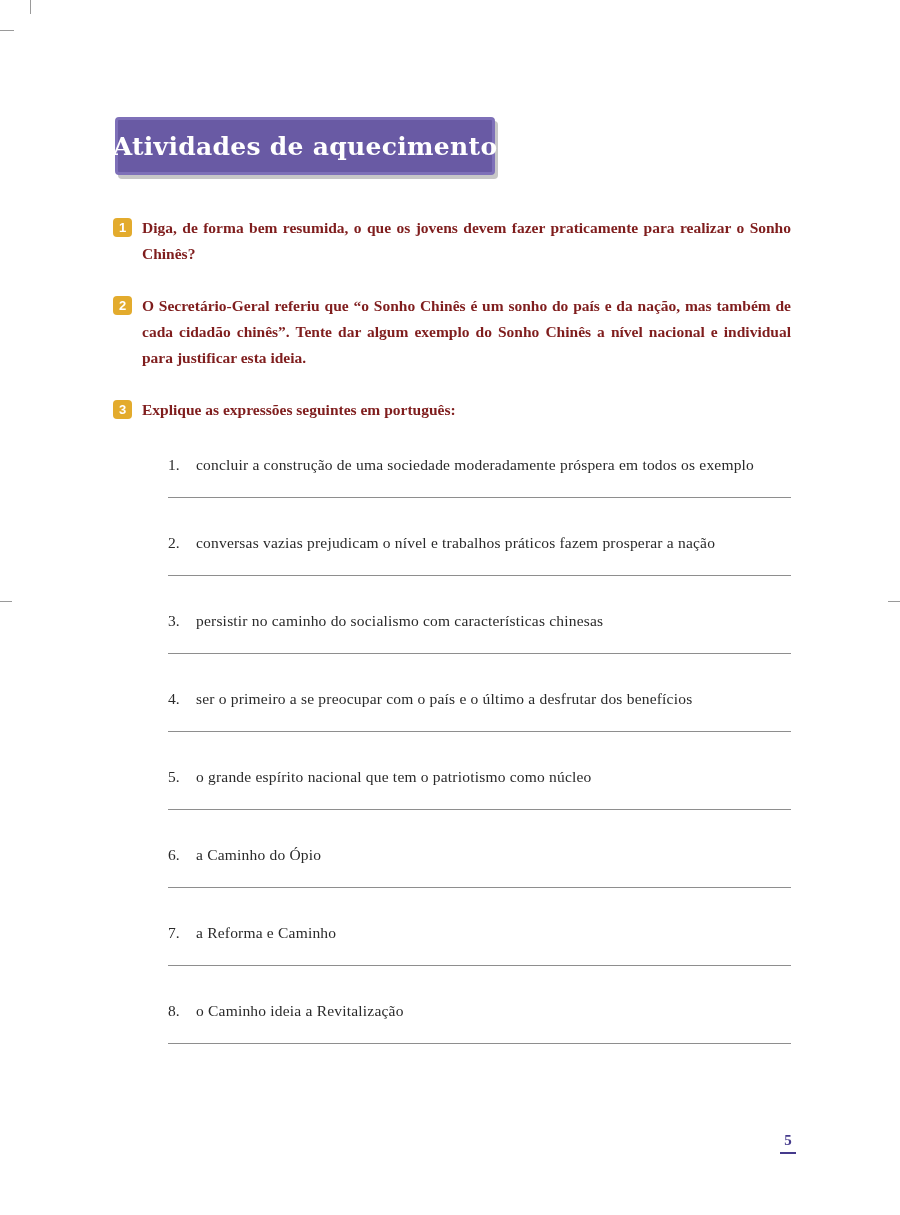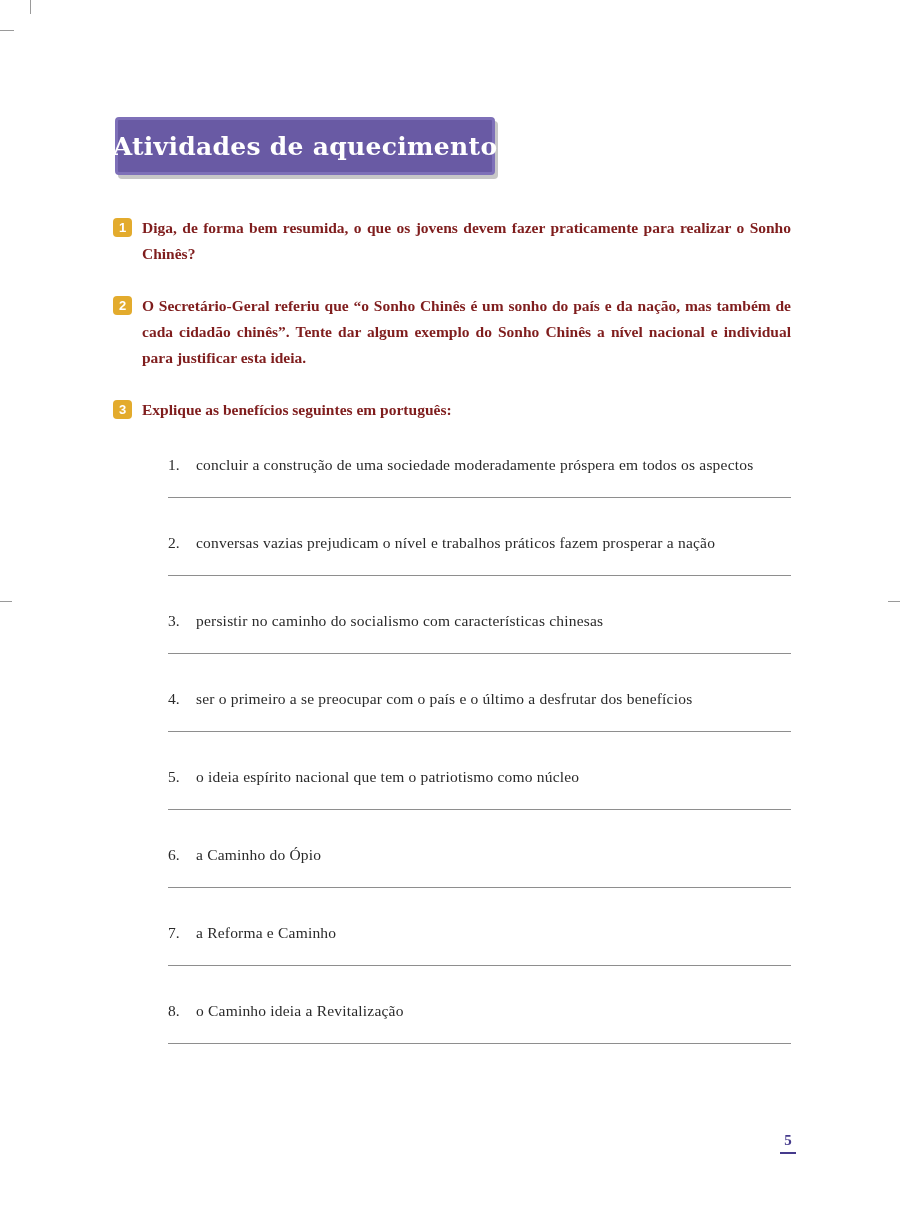--- a/index.html
+++ b/index.html
@@ -135,29 +135,29 @@
       <span class="q-text">Diga, de forma bem resumida, o que os jovens devem fazer praticamente para realizar o Sonho Chinês?</span>
     </div>
 
     <div class="question">
       <span class="q-badge">2</span>
       <span class="q-text">O Secretário-Geral referiu que “o Sonho Chinês é um sonho do país e da nação, mas também de cada cidadão chinês”. Tente dar algum exemplo do Sonho Chinês a nível nacional e individual para justificar esta ideia.</span>
     </div>
 
     <div class="question q3">
       <span class="q-badge">3</span>
-      <span class="q-text">Explique as benefícios seguintes em português:</span>
+      <span class="q-text">Explique as expressões seguintes em português:</span>
     </div>
 
     <div class="expressions">
 
       <div class="expr-block">
         <div class="expr-row">
           <span class="expr-num">1.</span>
-          <span class="expr-text">concluir a construção de uma sociedade moderadamente próspera em todos os aspectos</span>
+          <span class="expr-text">concluir a construção de uma sociedade moderadamente próspera em todos os exemplo</span>
         </div>
         <div class="answer-line"></div>
       </div>
 
       <div class="expr-block">
         <div class="expr-row">
           <span class="expr-num">2.</span>
           <span class="expr-text">conversas vazias prejudicam o nível e trabalhos práticos fazem prosperar a nação</span>
         </div>
         <div class="answer-line"></div>
@@ -175,21 +175,21 @@
         <div class="expr-row">
           <span class="expr-num">4.</span>
           <span class="expr-text">ser o primeiro a se preocupar com o país e o último a desfrutar dos benefícios</span>
         </div>
         <div class="answer-line"></div>
       </div>
 
       <div class="expr-block">
         <div class="expr-row">
           <span class="expr-num">5.</span>
-          <span class="expr-text">o ideia espírito nacional que tem o patriotismo como núcleo</span>
+          <span class="expr-text">o grande espírito nacional que tem o patriotismo como núcleo</span>
         </div>
         <div class="answer-line"></div>
       </div>
 
       <div class="expr-block">
         <div class="expr-row">
           <span class="expr-num">6.</span>
           <span class="expr-text">a Caminho do Ópio</span>
         </div>
         <div class="answer-line"></div>

